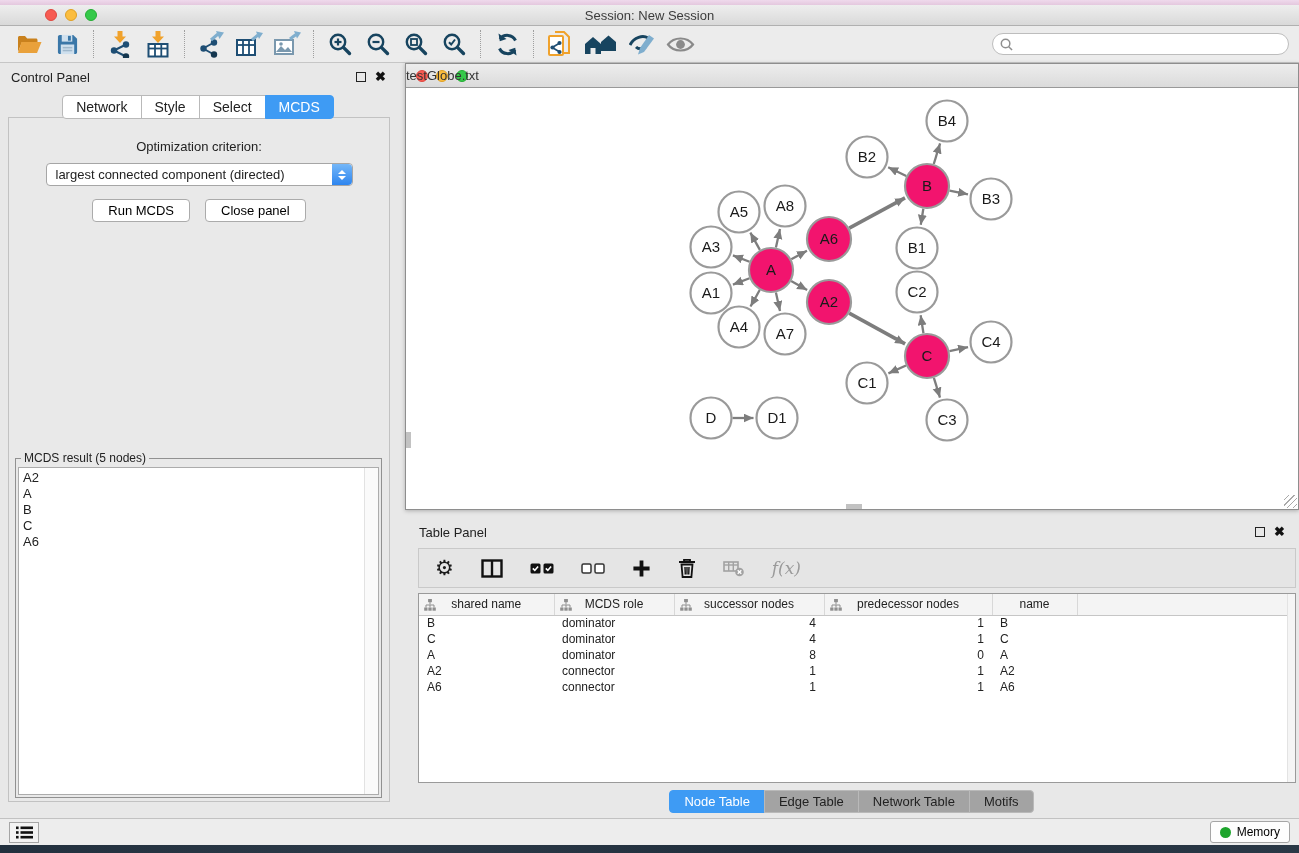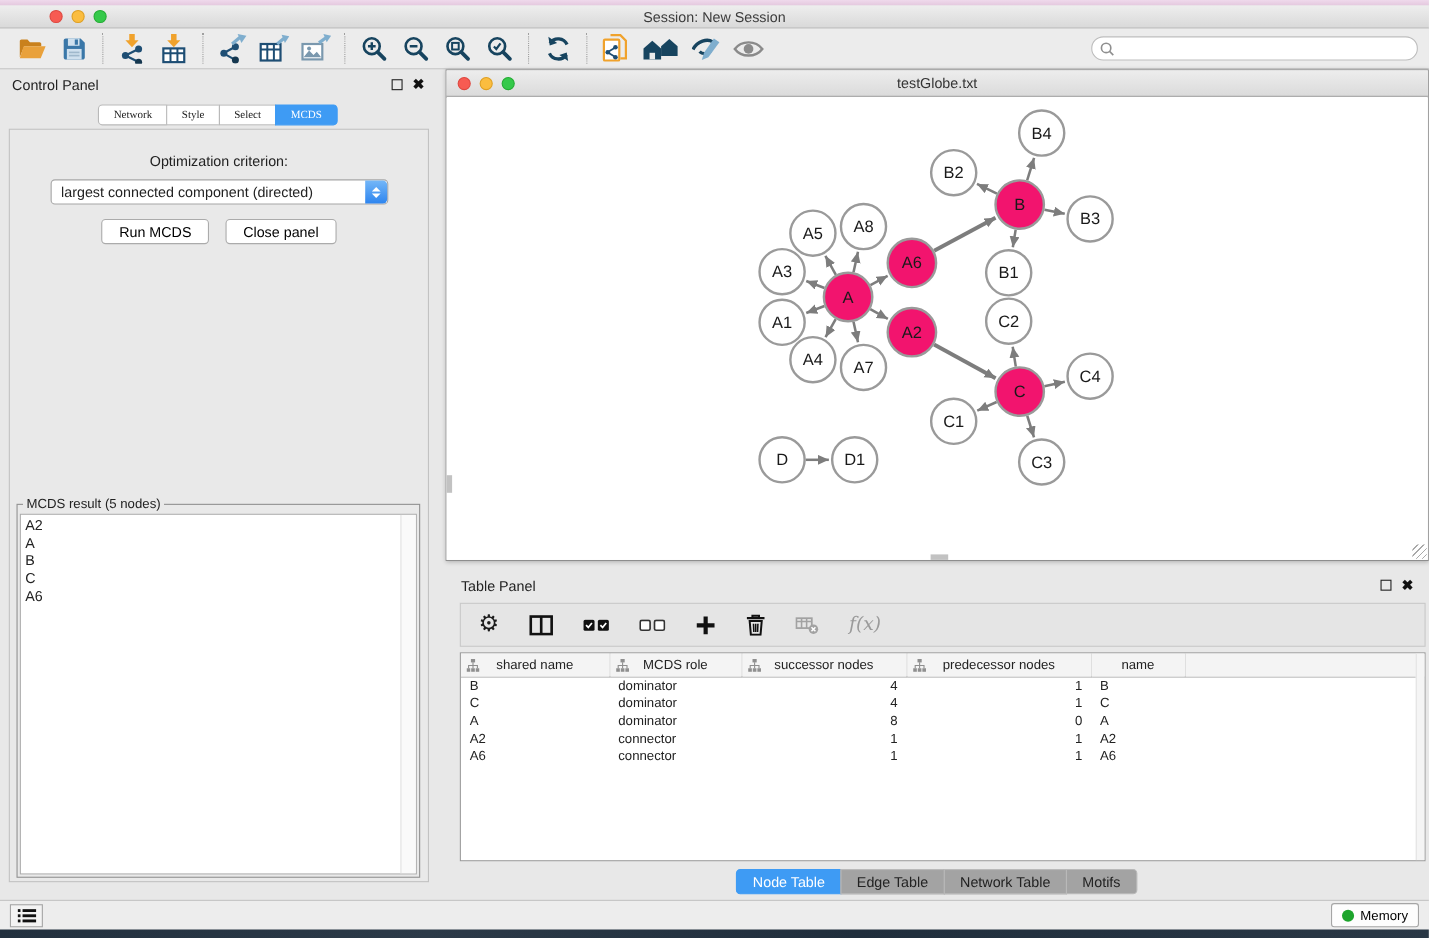--- a/index.html
+++ b/index.html
@@ -27,21 +27,21 @@
     border:1px solid #BDBDBD; border-radius:12px; display:flex; align-items:center; padding:0 7px; }
   .search-box input { border:none; outline:none; flex:1; font-size:12px; background:transparent; margin-left:5px; }
 
   
   .control-panel { position:absolute; left:0; top:63px; width:397px; height:748px; }
   .cp-header { height:28px; display:flex; align-items:center; padding:0 11px; font-size:13px; }
   .win-btns { margin-left:auto; display:flex; gap:9px; align-items:center; }
   .float-icon { width:10px; height:10px; border:1.6px solid #222; display:inline-block; }
   .close-icon { font-size:13px; font-weight:bold; color:#111; line-height:10px; }
   .cp-tabs { display:flex; justify-content:center; position:relative; z-index:2; margin-top:4px; }
-  .cp-tab { background:#fff; border:1px solid #B9B9B9; padding:3px 13px; font-size:10px; margin-left:-1px;font-family:Liberation Serif, serif; }
+  .cp-tab { background:#fff; border:1px solid #B9B9B9; padding:3px 13px; font-size:14px; margin-left:-1px; }
   .cp-tab:first-child { border-radius:4px 0 0 4px; }
   .cp-tab:last-child { border-radius:0 4px 4px 0; }
   .cp-tab.active { background:#3E9BF4; border-color:#3E9BF4; color:#fff; }
   .cp-body { position:absolute; left:8px; right:7px; top:54px; bottom:9px; border:1px solid #C2C2C2; background:#E9E9E9; }
   .opt-label { text-align:center; font-size:13px; margin-top:21px; }
   .criterion { margin:9px auto 0; width:307px; height:23px; border:1px solid #A6A6A6; border-radius:4px;
     background:#fff; display:flex; align-items:center; font-size:13px; padding-left:9px; position:relative; }
   .stepper { position:absolute; right:0; top:0; bottom:0; width:20px; border-radius:0 4px 4px 0;
     background:linear-gradient(#74B7F8,#2E85EF); display:flex; flex-direction:column; align-items:center; justify-content:center; gap:2px; }
   .tri-up { width:0; height:0; border-left:4px solid transparent; border-right:4px solid transparent; border-bottom:4px solid #fff; }
@@ -52,21 +52,21 @@
   .mcds-fieldset legend { font-size:12px; padding:0 3px; margin-left:3px; }
   .result-list { width:100%; height:100%; background:#fff; border:1px solid #ACACAC; position:relative; font-size:13px; padding:2px 4px; overflow:hidden; }
   .result-item { line-height:16px; }
   .scroll-track { position:absolute; right:0; top:0; bottom:0; width:14px; background:#FAFAFA; border-left:1px solid #E2E2E2; }
 
   
   .net-window { position:absolute; left:405px; top:63px; width:894px; height:447px; background:#fff;
     border:1px solid #8E8E8E; box-shadow:0 1px 4px rgba(0,0,0,.25); }
   .net-titlebar { height:24px; background:linear-gradient(#EDEDED,#DBDBDB); border-bottom:1px solid #999;
     position:relative; display:flex; align-items:center; }
-  .net-title { position:absolute; left:0; right:0; text-align:center; font-size:13px; color:#333; }
+  .net-title { position:absolute; left:0; right:0; font-size:13px; color:#333; }
   .net-canvas { position:absolute; top:25px; left:0; right:0; bottom:0; background:#fff; }
   #graph-svg { width:100%; height:100%; display:block; }
   .grip { position:absolute; right:1px; bottom:1px; width:13px; height:13px;
     background:repeating-linear-gradient(135deg, transparent 0 3px, #A9A9A9 3px 4px); }
   .vnub { position:absolute; left:0; top:368px; width:5px; height:16px; background:#C2C2C2; }
   .hnub { position:absolute; left:440px; bottom:0; width:16px; height:5px; background:#C2C2C2; }
 
   
   .table-panel { position:absolute; left:405px; top:518px; width:894px; height:300px; }
   .tp-header { height:28px; display:flex; align-items:center; padding:0 14px; font-size:13px; }

